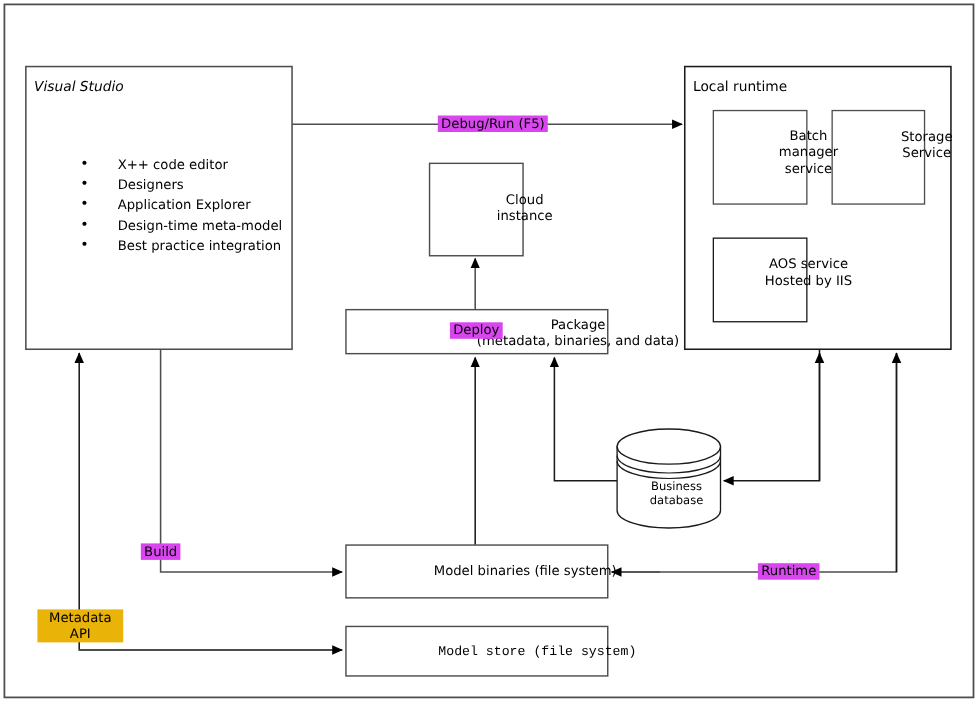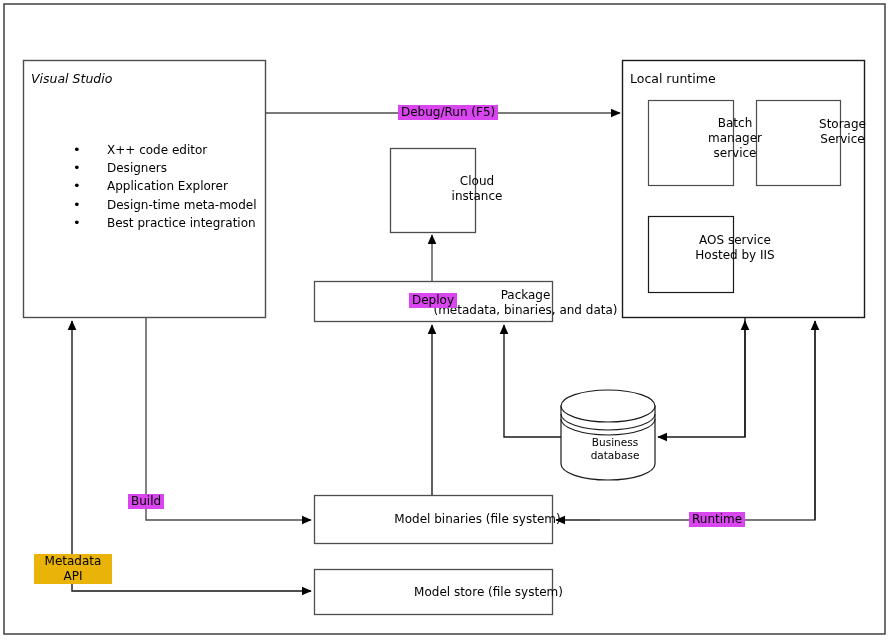--- a/index.html
+++ b/index.html
@@ -194,21 +194,21 @@
     <div>(metadata, binaries, and data)</div>
   </div>
 
   <div class="lbl box-center" style="left:562px; top:436px; width:106px; font-size:10.5px;">
     <div>Business</div>
     <div>database</div>
   </div>
 
   <div class="lbl small box-center" style="left:314px; top:512px; width:239px;">Model binaries (file system)</div>
 
-  <div class="lbl small box-center" style="left:314px; top:585px; width:261px;">Model store (file system)</div>
+  <div class="lbl small box-center" style="left:314px; top:585px; width:261px;font-family:Liberation Mono, monospace;">Model store (file system)</div>
 
   <div class="lbl conn-label" style="left:398px; top:105px;">Debug/Run (F5)</div>
 
   <div class="lbl conn-label" style="left:409px; top:249px;margin-top:44px;">Deploy</div>
 
   <div class="lbl conn-label" style="left:128px; top:494px;">Build</div>
 
   <div class="lbl box-center" style="left:34px; top:554px; width:78px; font-size:12px; background:#eab308;">
     <div>Metadata</div>
     <div>API</div>

